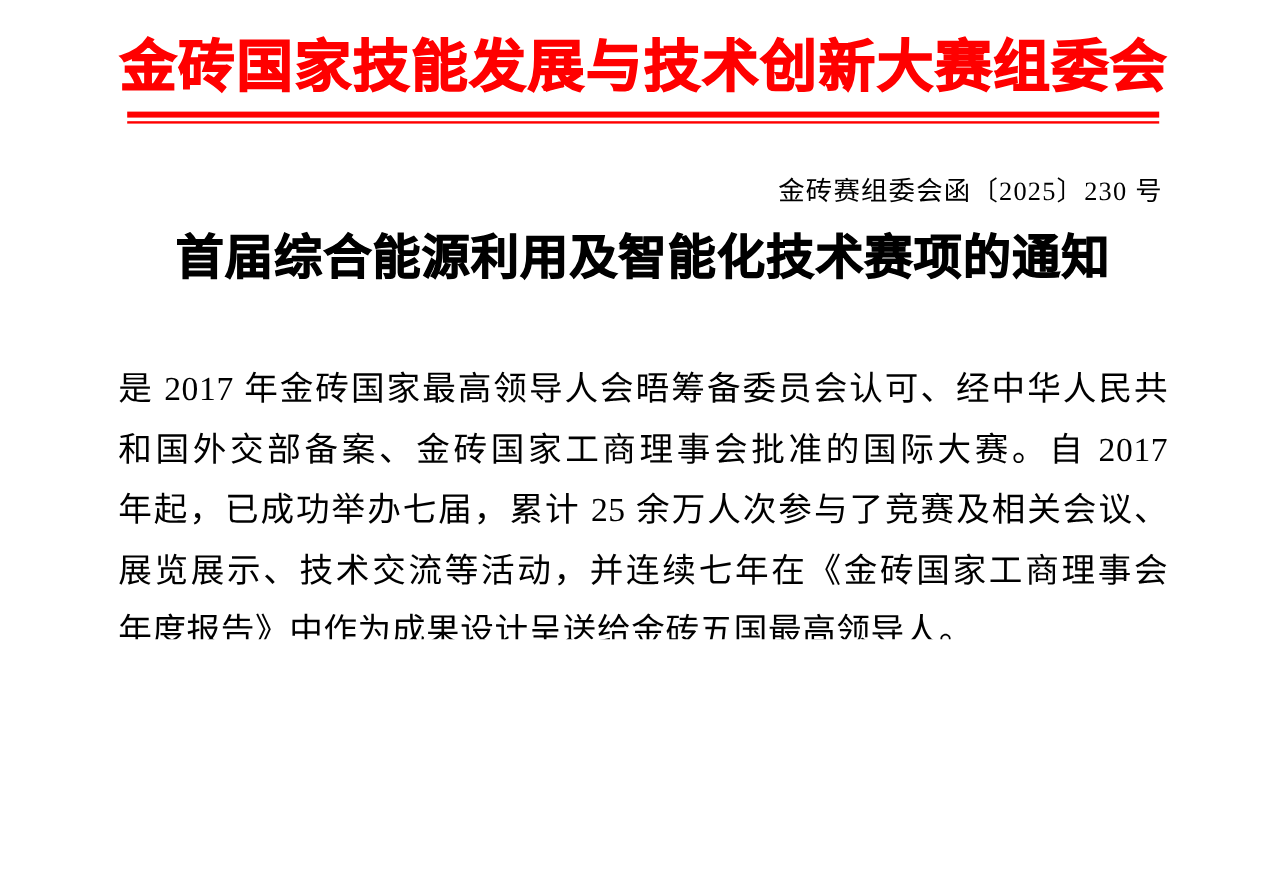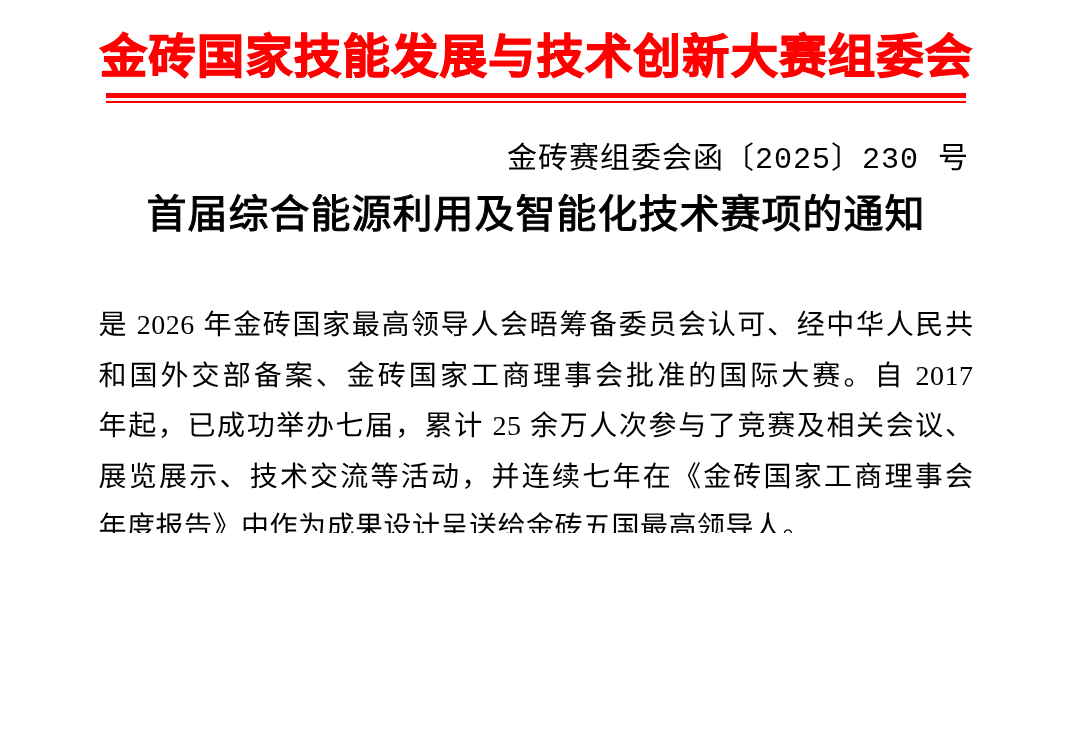--- a/index.html
+++ b/index.html
@@ -47,41 +47,40 @@
   }
   .rule-thin {
     height: 2px;
     background: #ff0000;
   }
   
   .doc-number {
     width: 866px;
     margin: 40px auto 4px auto;
     text-align: right;
-    font-size: 30px;
+    font-size: 22px;
     line-height: 34px;
     letter-spacing: 1px;
     font-weight: 400;
-    font-family: Liberation Mono, monospace;
   }
   
   .title-block {
     margin-top: 15px;
     text-align: center;
   }
   .title-line1 {
     font-size: 31px;
     font-weight: 900;
     line-height: 37px;
     letter-spacing: 0.5px;
     -webkit-text-stroke: 0.6px #000000;
   }
   .title-line2 {
     font-size: 40px;
-    font-weight: 400;
+    font-weight: 700;
     line-height: 46px;
     letter-spacing: 1px;
     -webkit-text-stroke: 1px #000000;
   }
   
   .doc-body {
     width: 875px;
     margin: 62px auto 0 auto;
     font-size: 28px;
     line-height: 50.5px;
@@ -117,20 +116,20 @@
     </div>
   </header>
 
   <div class="doc-number">金砖赛组委会函〔2025〕230 号</div>
 
   <h1 class="title-block" style="margin:15px 0 0 0;">
     <div class="title-line2">首届综合能源利用及智能化技术赛项的通知</div>
   </h1>
 
   <main class="doc-body">
-    <div class="body-line">是 2026 年金砖国家最高领导人会晤筹备委员会认可、经中华人民共</div>
+    <div class="body-line">是 2017 年金砖国家最高领导人会晤筹备委员会认可、经中华人民共</div>
     <div class="body-line">和国外交部备案、金砖国家工商理事会批准的国际大赛。自 2017</div>
     <div class="body-line">年起，已成功举办七届，累计 25 余万人次参与了竞赛及相关会议、</div>
     <div class="body-line">展览展示、技术交流等活动，并连续七年在《金砖国家工商理事会</div>
     <div class="body-line last">年度报告》中作为成果设计呈送给金砖五国最高领导人。</div>
   </main>
 
 </div>
 
 </body></html>

